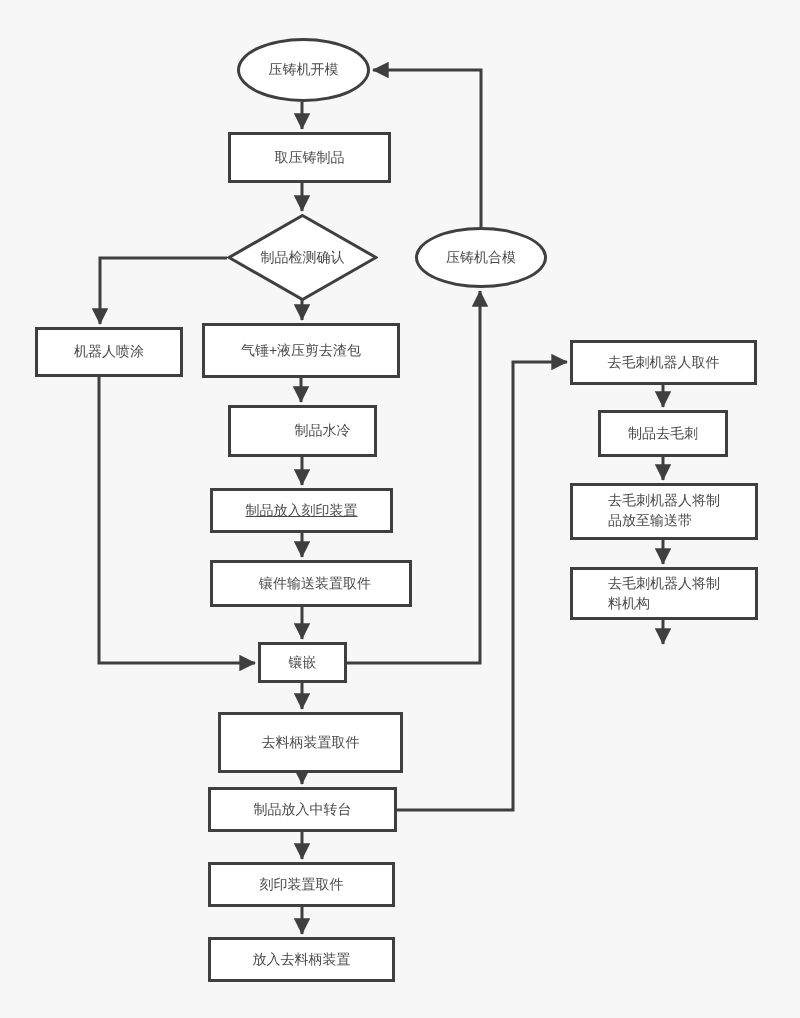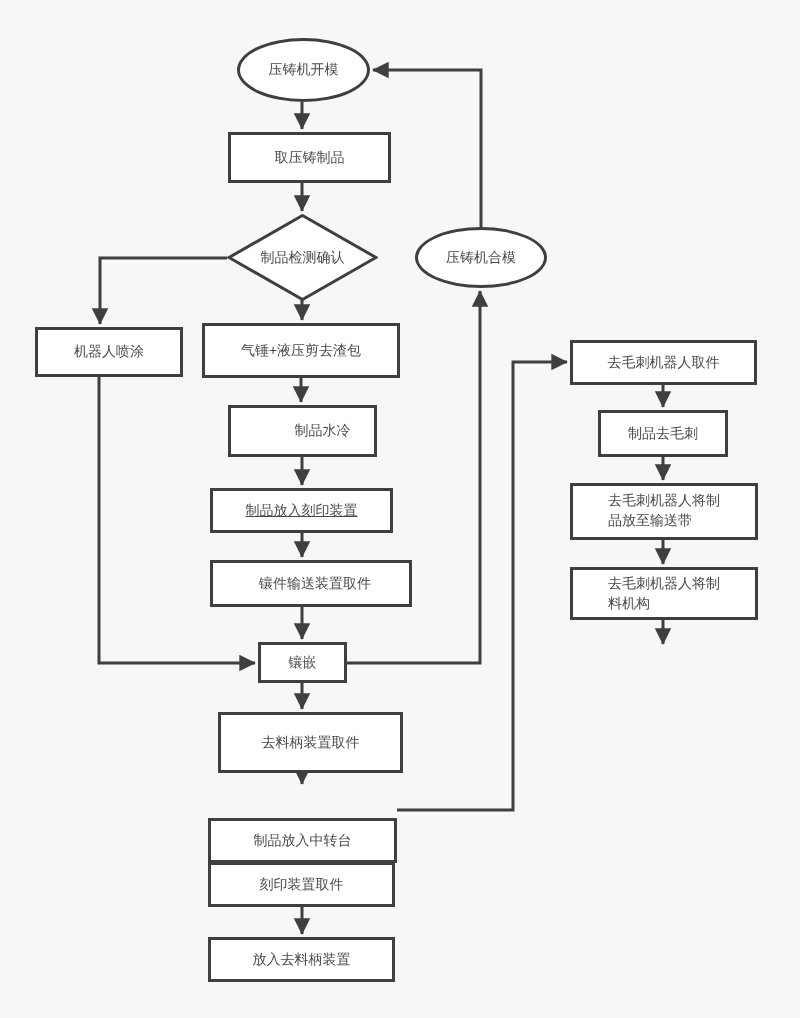--- a/index.html
+++ b/index.html
@@ -121,21 +121,21 @@
   </div>
 
   <div class="node rect" style="left:258px; top:642px; width:89px; height:41px;">
     <span class="label">镶嵌</span>
   </div>
 
   <div class="node rect" style="left:210px; top:712px; width:185px; height:61px;margin-left:8px;">
     <span class="label">去料柄装置取件</span>
   </div>
 
-  <div class="node rect" style="left:208px; top:787px; width:189px; height:45px;margin-top:31px;">
+  <div class="node rect" style="left:208px; top:787px; width:189px; height:45px;">
     <span class="label">制品放入中转台</span>
   </div>
 
   <div class="node rect" style="left:208px; top:937px; width:187px; height:45px;">
     <span class="label">放入去料柄装置</span>
   </div>
 
   <div class="node rect" style="left:208px; top:862px; width:187px; height:45px;">
     <span class="label">刻印装置取件</span>
   </div>

